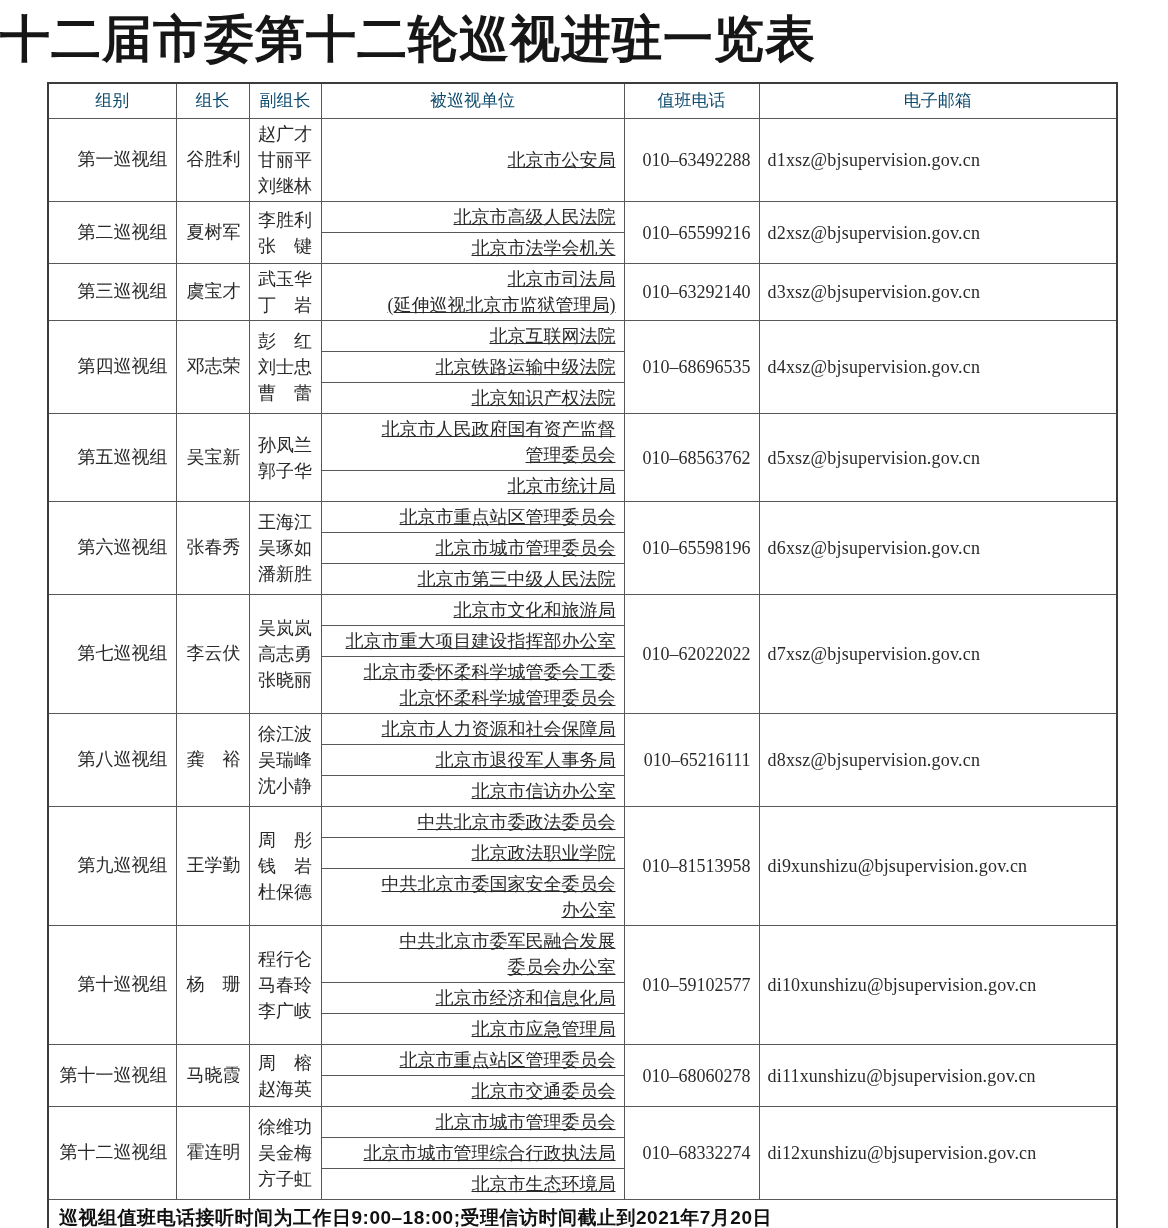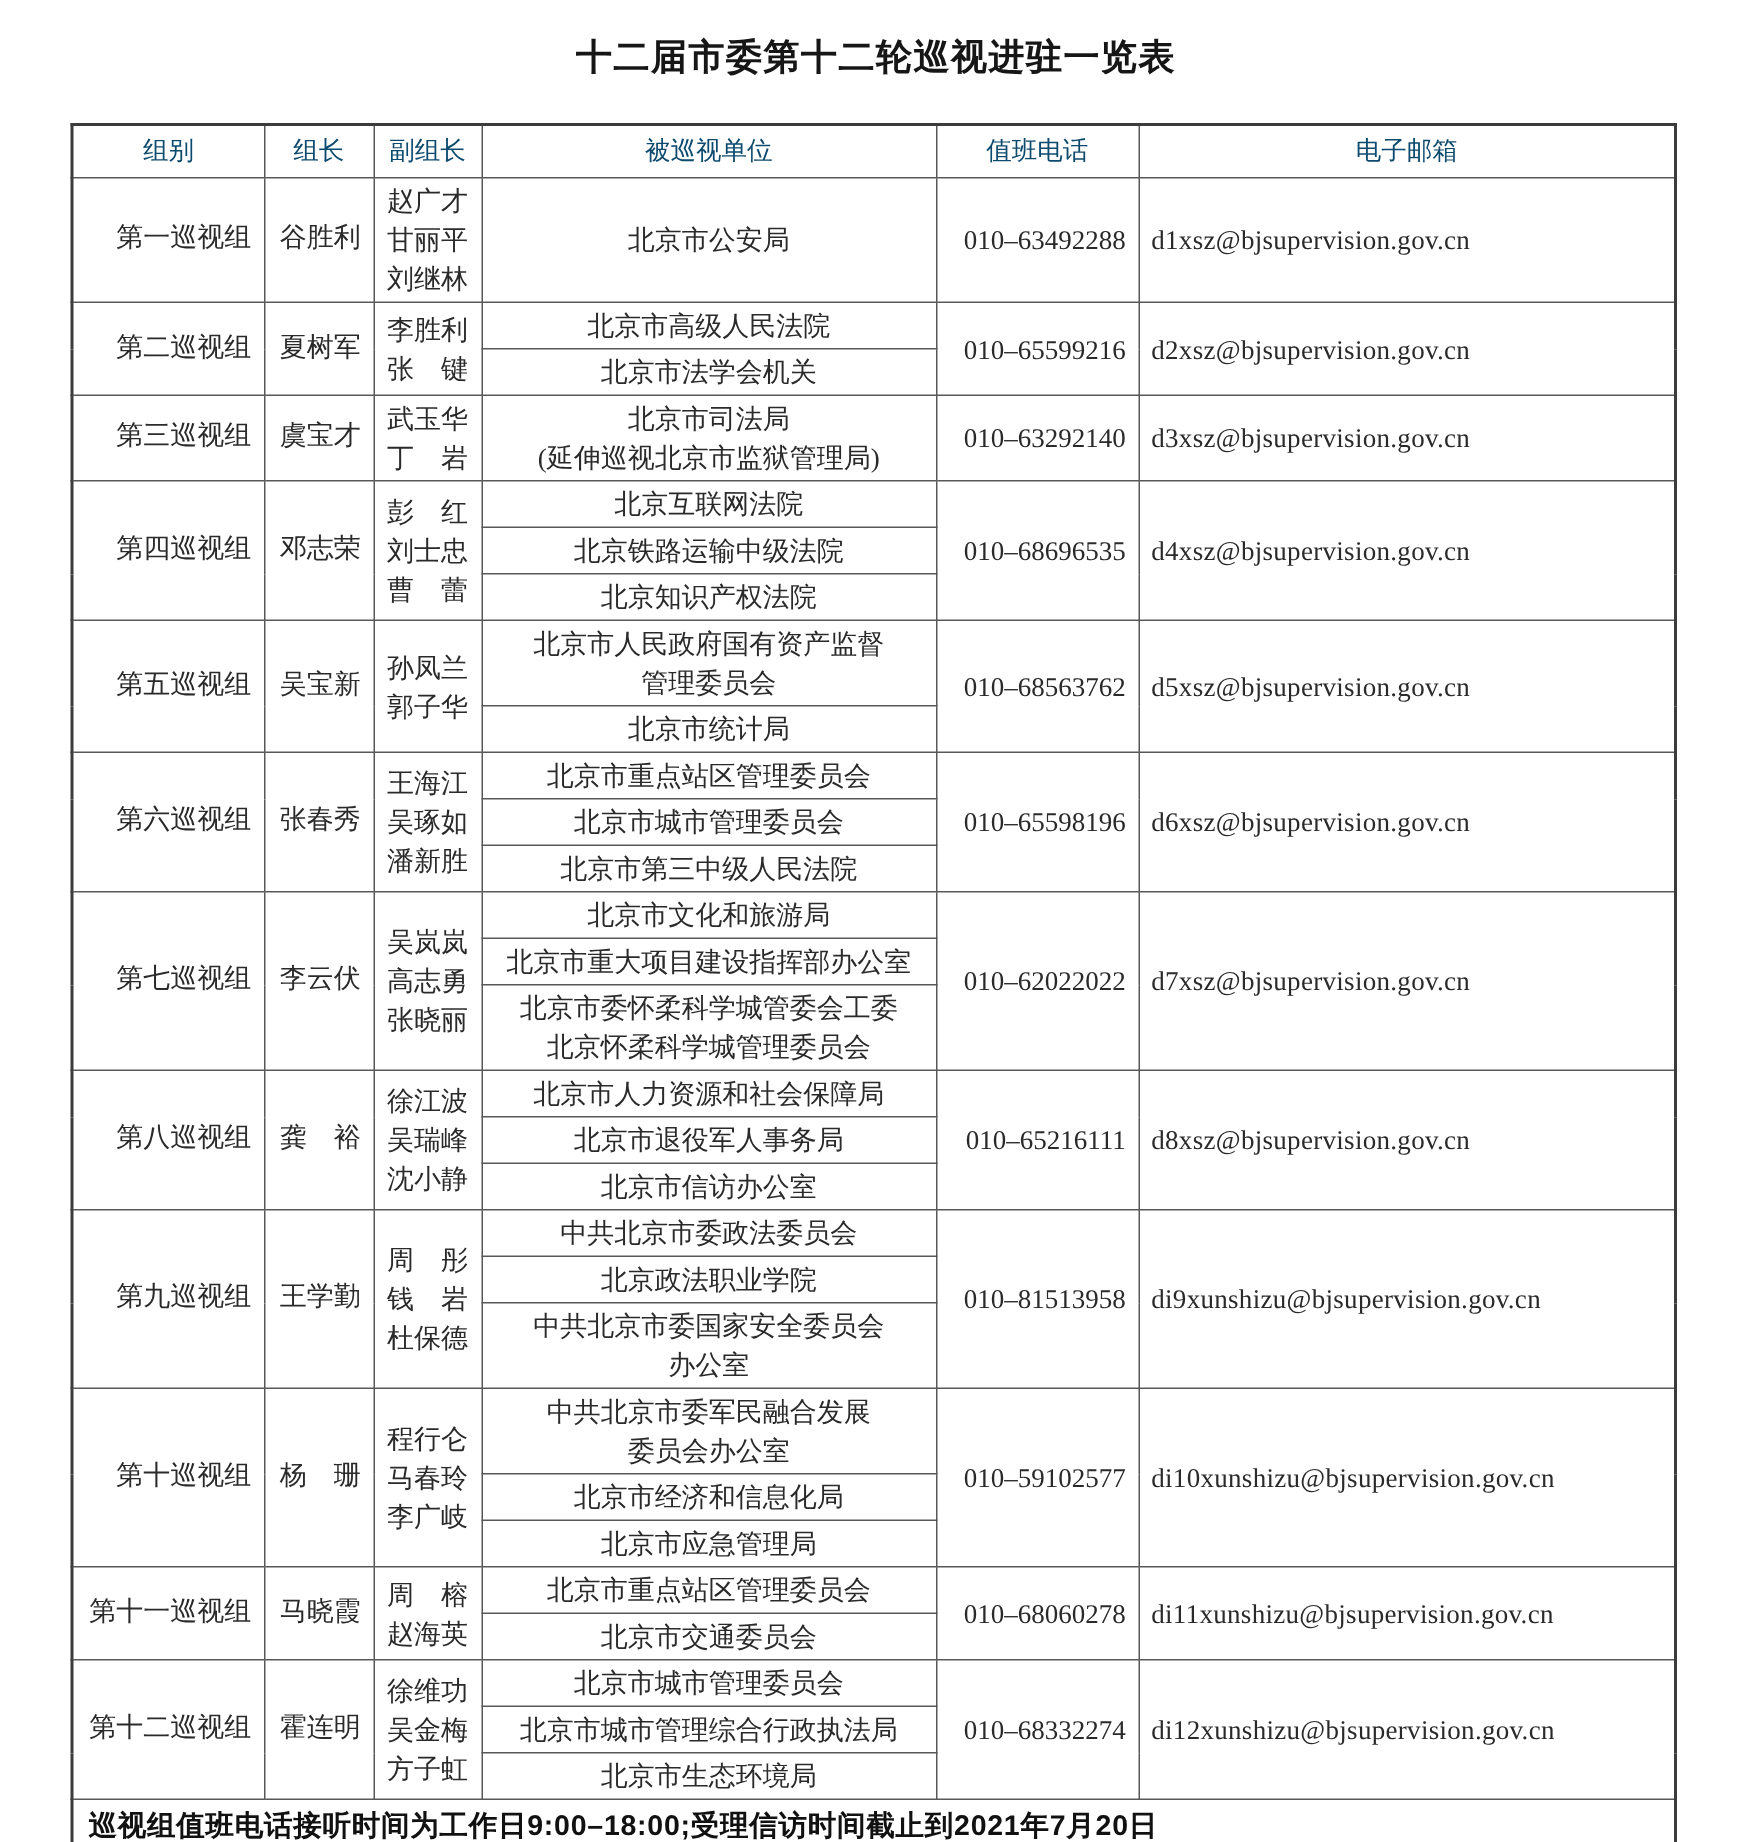--- a/index.html
+++ b/index.html
@@ -13,23 +13,22 @@
     color: #242424;
   }
   .page {
     width: 1168px;
     box-sizing: border-box;
     padding-top: 10px;
   }
   .title {
     font-family: "Liberation Sans", "DejaVu Sans", sans-serif;
     font-weight: bold;
-    font-size: 24px;
+    font-size: 50px;
     line-height: 50px;
-    text-align: center;
     color: #161616;
     margin: 4px 0 18px 0;
     letter-spacing: 1px;
   }
   table.insp {
     border-collapse: collapse;
     table-layout: fixed;
     width: 1069px;
     margin-left: 47px;
     border: 2px solid #3c3c3c;
@@ -58,23 +57,24 @@
     white-space: nowrap;
     font-family: Liberation Mono, monospace;
   }
   td.deputies-cell {
     text-align: center;
     white-space: pre-line;
     padding: 2px 2px;
     margin-top: 16px;
   }
   td.unit-cell {
-    text-align: center;
+    text-align: right;
     white-space: pre-line;
     height: 30px;
+    text-decoration: underline;
   }
   td.phone-cell {
     text-align: right;
     white-space: nowrap;
     padding: 2px 4px;
   }
   td.email-cell {
     text-align: left;
     padding: 2px 6px;
     letter-spacing: 0.2px;

